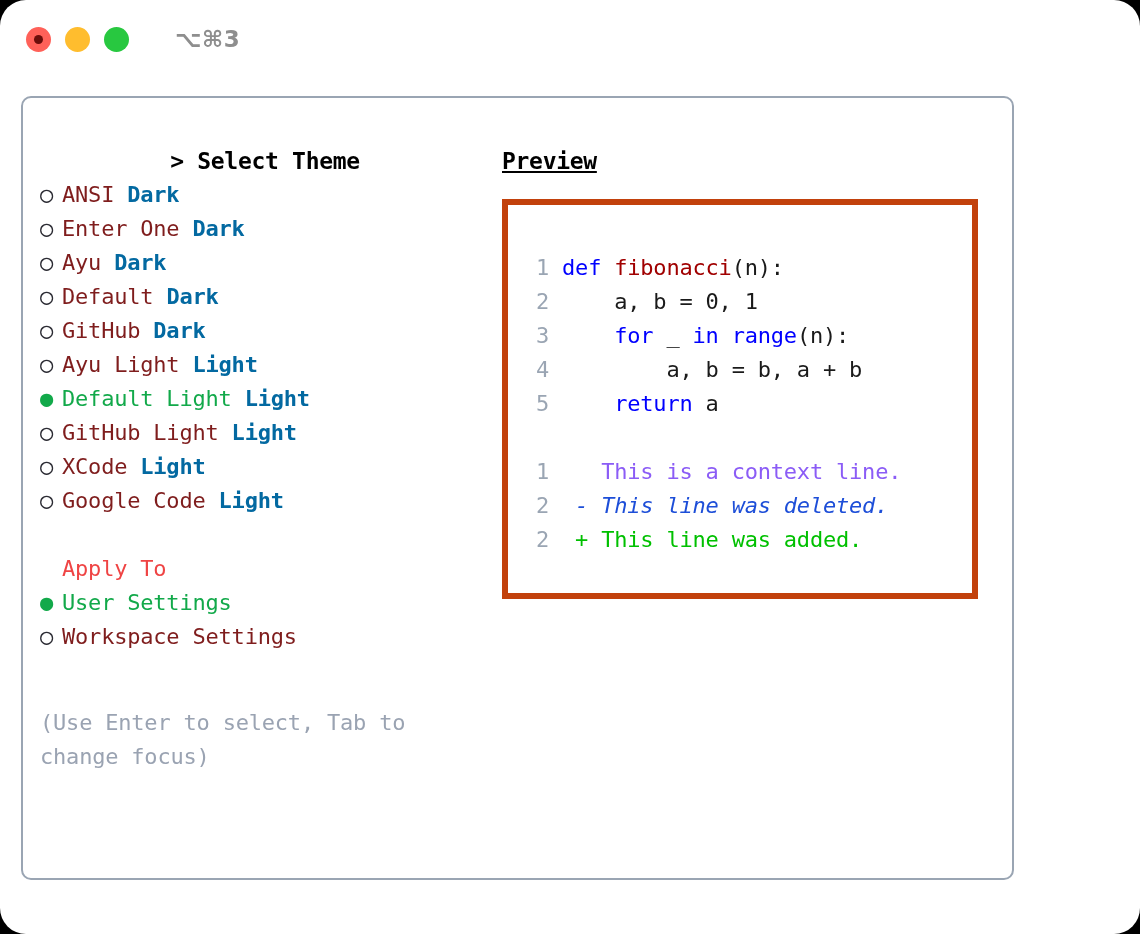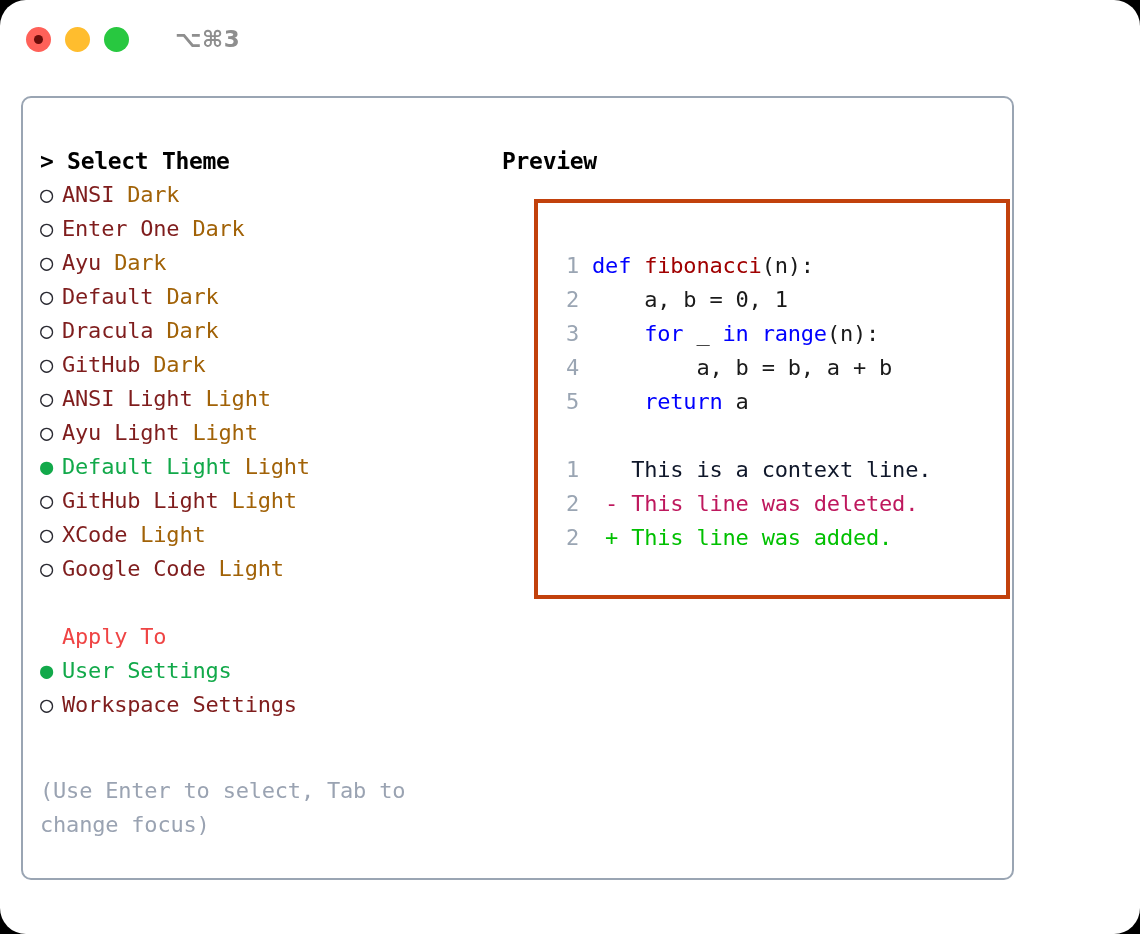--- a/index.html
+++ b/index.html
@@ -86,38 +86,39 @@
     width: 450px;
   }
 
   .header-row {
     font-size: 23px;
     font-weight: bold;
     color: #000000;
     letter-spacing: -0.3px;
     line-height: 34px;
     white-space: pre;
+    text-align: center;
   }
 
   .opt-row {
     font-size: 22px;
     line-height: 34px;
     white-space: pre;
     color: #2b2b33;
     letter-spacing: -0.2px;
   }
   .bullet {
     display: inline-block;
     width: 22px;
     color: #2b2b33;
   }
   .bullet.sel { color: #12a94a; }
   .opt-name { color: #7f1d1d; }
   .opt-name.sel { color: #12a94a; }
-  .opt-tag  { color: #a16207; }
+  .opt-tag  { color: #0369a1; font-weight: bold; }
 
   .section-gap { height: 34px; }
 
   .section-title {
     font-size: 22px;
     line-height: 34px;
     color: #ef4444;
     white-space: pre;
     letter-spacing: -0.2px;
   }
@@ -137,30 +138,30 @@
     left: 479px;
     top: 46px;
     width: 490px;
   }
   .preview-label {
     font-size: 23px;
     font-weight: bold;
     color: #000000;
     line-height: 34px;
     letter-spacing: -0.3px;
+    text-decoration: underline;
   }
   .preview-box {
     margin-top: 21px;
     width: 476px;
     height: 400px;
-    border: 4px solid #c2410c;
+    border: 6px solid #c2410c;
     box-sizing: border-box;
     background: #ffffff;
     padding: 46px 0 0 0;
-    margin-left: 32px;
   }
   .code {
     font-size: 22px;
     line-height: 34px;
     white-space: pre;
     letter-spacing: -0.2px;
     padding-left: 17px;
   }
   .ln {
     display: inline-block;
@@ -193,23 +194,21 @@
 
     <div class="left-col">
 
       <div class="header-row">&gt; Select Theme</div>
 
       <div id="theme-list">
           <div class="opt-row"><span class="bullet">○</span><span class="opt-name">ANSI</span><span> </span><span class="opt-tag">Dark</span></div>
           <div class="opt-row"><span class="bullet">○</span><span class="opt-name">Enter One</span><span> </span><span class="opt-tag">Dark</span></div>
           <div class="opt-row"><span class="bullet">○</span><span class="opt-name">Ayu</span><span> </span><span class="opt-tag">Dark</span></div>
           <div class="opt-row"><span class="bullet">○</span><span class="opt-name">Default</span><span> </span><span class="opt-tag">Dark</span></div>
-          <div class="opt-row"><span class="bullet">○</span><span class="opt-name">Dracula</span><span> </span><span class="opt-tag">Dark</span></div>
           <div class="opt-row"><span class="bullet">○</span><span class="opt-name">GitHub</span><span> </span><span class="opt-tag">Dark</span></div>
-          <div class="opt-row"><span class="bullet">○</span><span class="opt-name">ANSI Light</span><span> </span><span class="opt-tag">Light</span></div>
           <div class="opt-row"><span class="bullet">○</span><span class="opt-name">Ayu Light</span><span> </span><span class="opt-tag">Light</span></div>
           <div class="opt-row"><span class="bullet sel">●</span><span class="opt-name sel">Default Light</span><span> </span><span class="opt-tag">Light</span></div>
           <div class="opt-row"><span class="bullet">○</span><span class="opt-name">GitHub Light</span><span> </span><span class="opt-tag">Light</span></div>
           <div class="opt-row"><span class="bullet">○</span><span class="opt-name">XCode</span><span> </span><span class="opt-tag">Light</span></div>
           <div class="opt-row"><span class="bullet">○</span><span class="opt-name">Google Code</span><span> </span><span class="opt-tag">Light</span></div>
         </div>
 
       <div class="section-gap"></div>
 
       <div class="section-title"><span class="bullet"></span><span>Apply To</span></div>
@@ -220,18 +219,18 @@
         </div>
 
       <div class="hint">(Use Enter to select, Tab to change focus)</div>
     </div>
 
     <div class="right-col">
       <div class="preview-label">Preview</div>
       <div class="preview-box">
         <div class="code" id="code-block"><div><span class="ln">1</span><span> </span><span class="kw">def </span><span class="fn">fibonacci</span><span class="plain">(n):</span></div><div><span class="ln">2</span><span> </span><span class="plain">    a, b = 0, 1</span></div><div><span class="ln">3</span><span> </span><span class="plain">    </span><span class="kw">for</span><span class="plain"> _ </span><span class="kw">in</span><span class="plain"> </span><span class="kw">range</span><span class="plain">(n):</span></div><div><span class="ln">4</span><span> </span><span class="plain">        a, b = b, a + b</span></div><div><span class="ln">5</span><span> </span><span class="plain">    </span><span class="kw">return</span><span class="plain"> a</span></div></div>
         <div class="blank-line"></div>
-        <div class="code" id="diff-block"><div><span class="ln">1</span><span style="color: #0f172a;">    This is a context line.</span></div><div><span class="ln">2</span><span style="color: #be185d;">  - This line was deleted.</span></div><div><span class="ln">2</span><span style="color: rgb(0, 192, 0);">  + This line was added.</span></div></div>
+        <div class="code" id="diff-block"><div><span class="ln">1</span><span style="color: #8b5cf6;">    This is a context line.</span></div><div><span class="ln">2</span><span style="color: #1d4ed8; font-style: italic;">  - This line was deleted.</span></div><div><span class="ln">2</span><span style="color: rgb(0, 192, 0);">  + This line was added.</span></div></div>
       </div>
     </div>
 
   </div>
 </div>
 
 </body></html>

